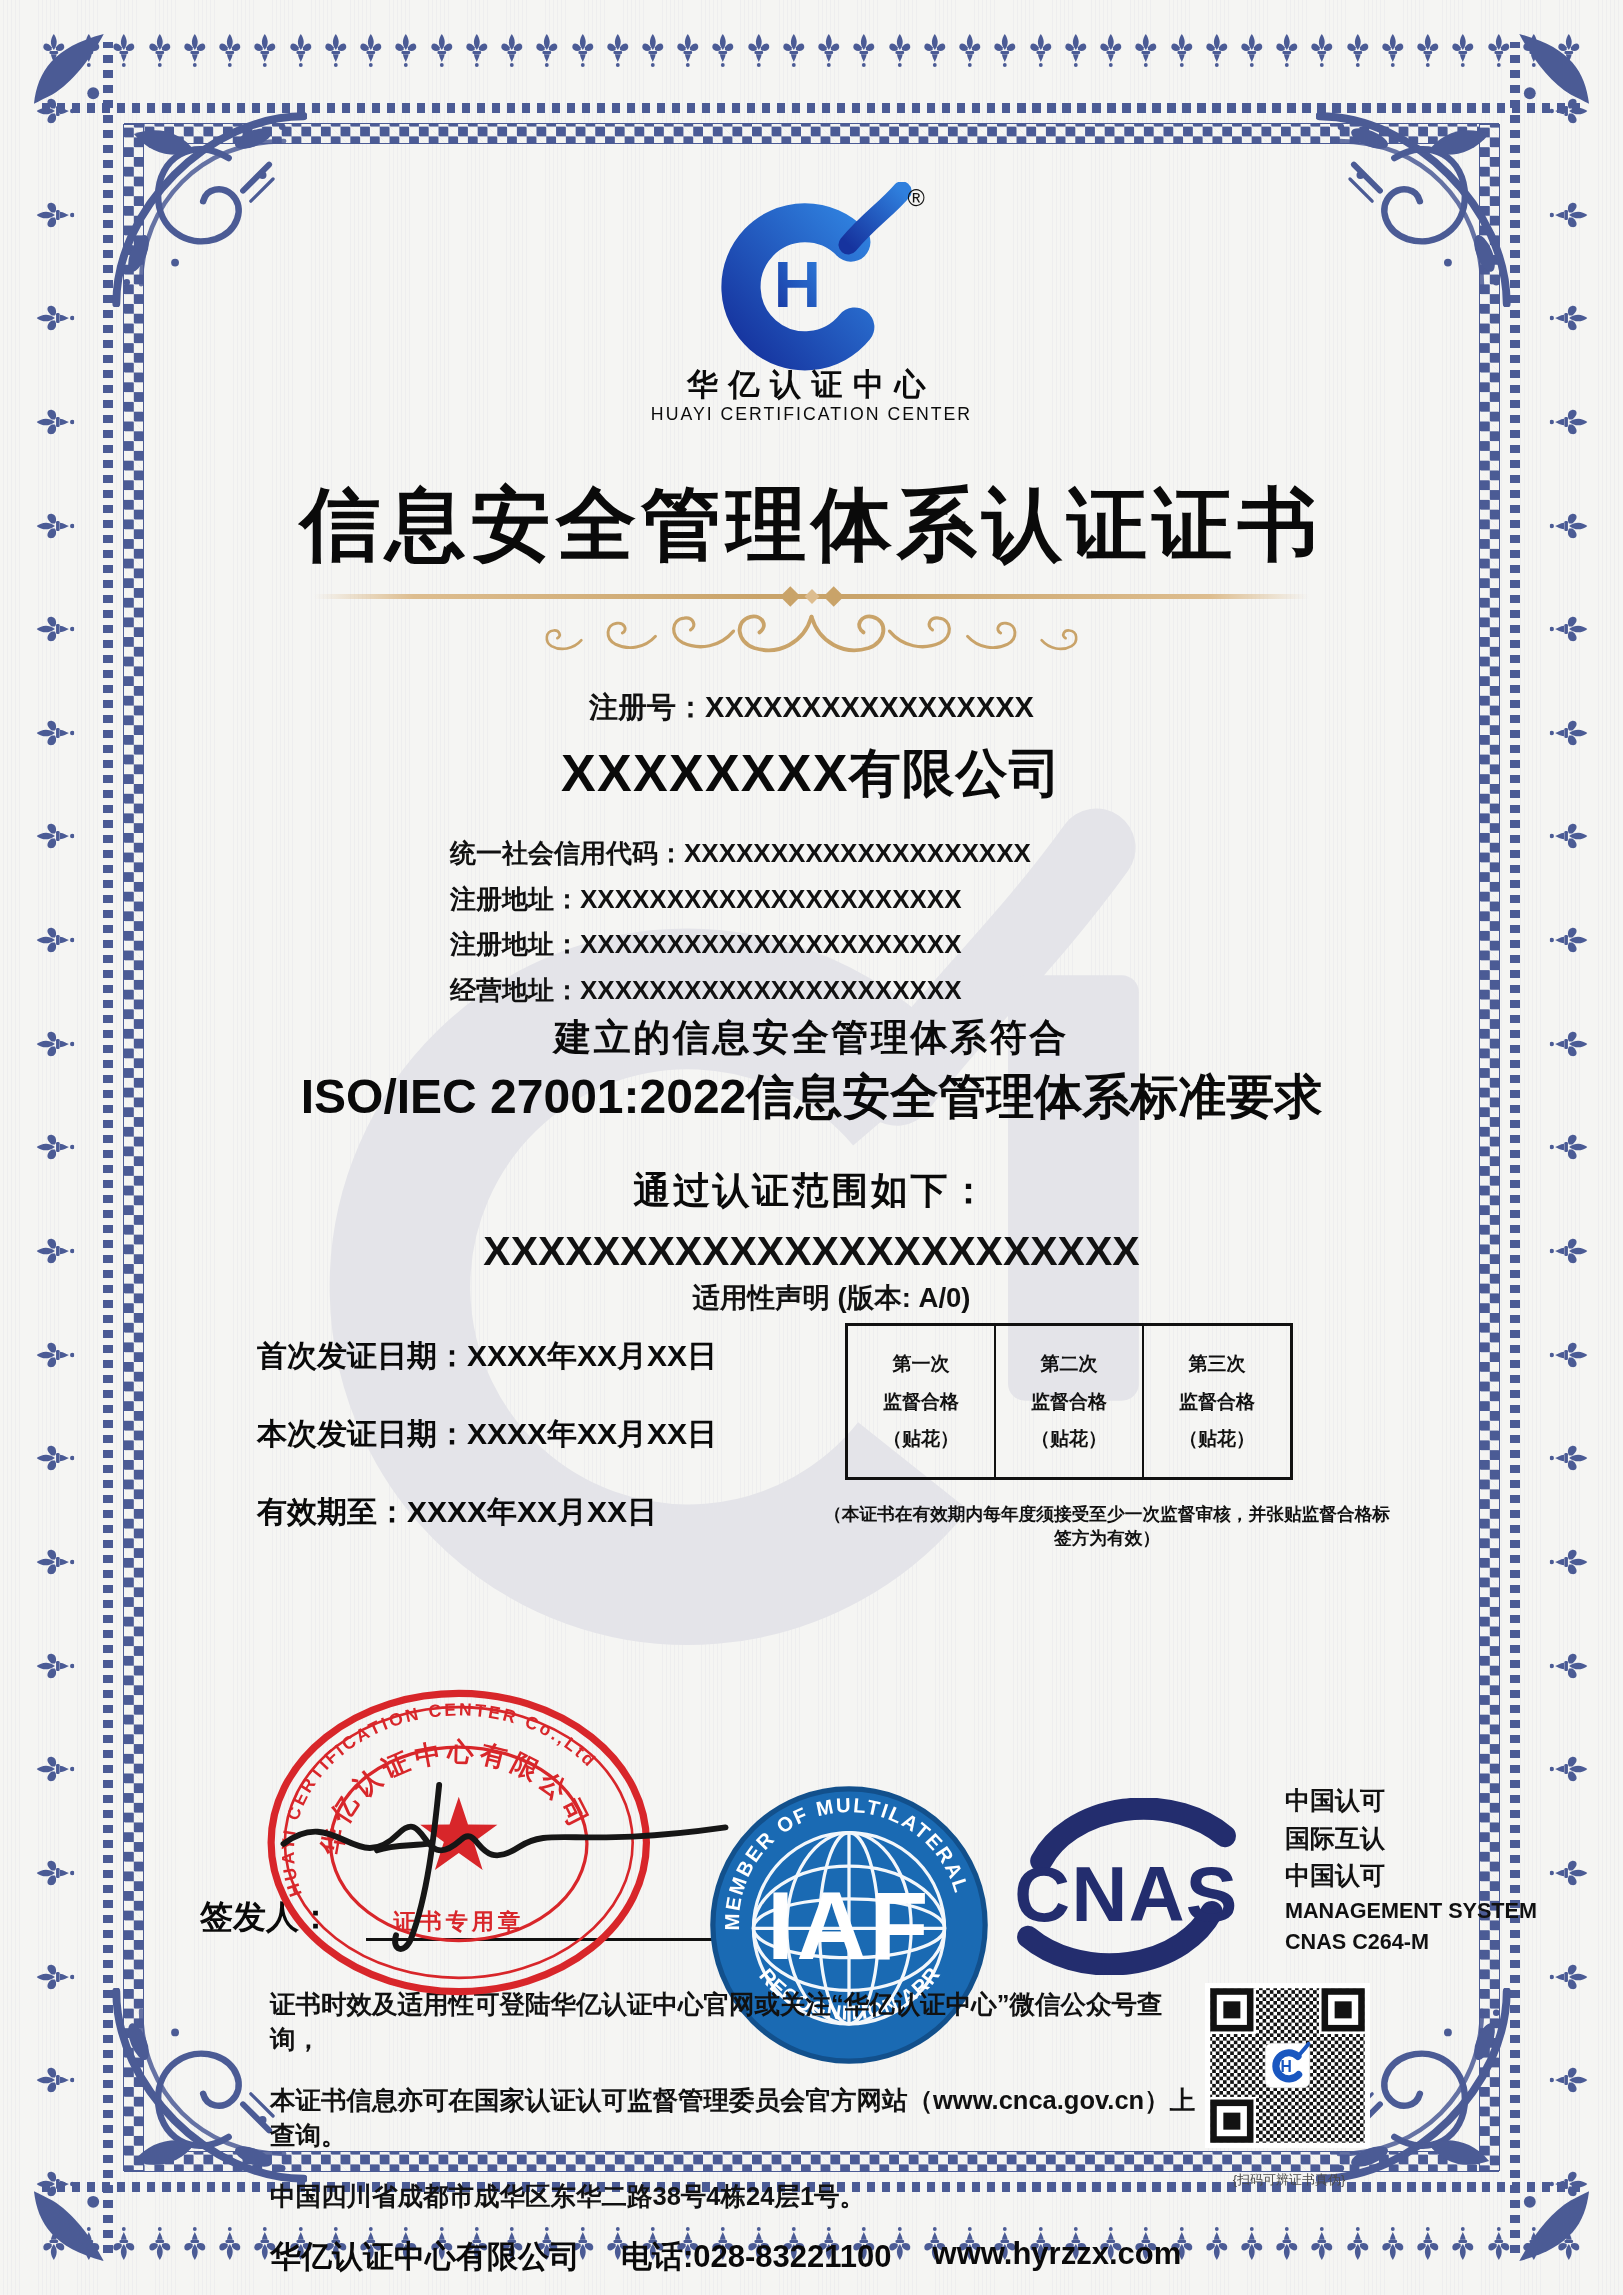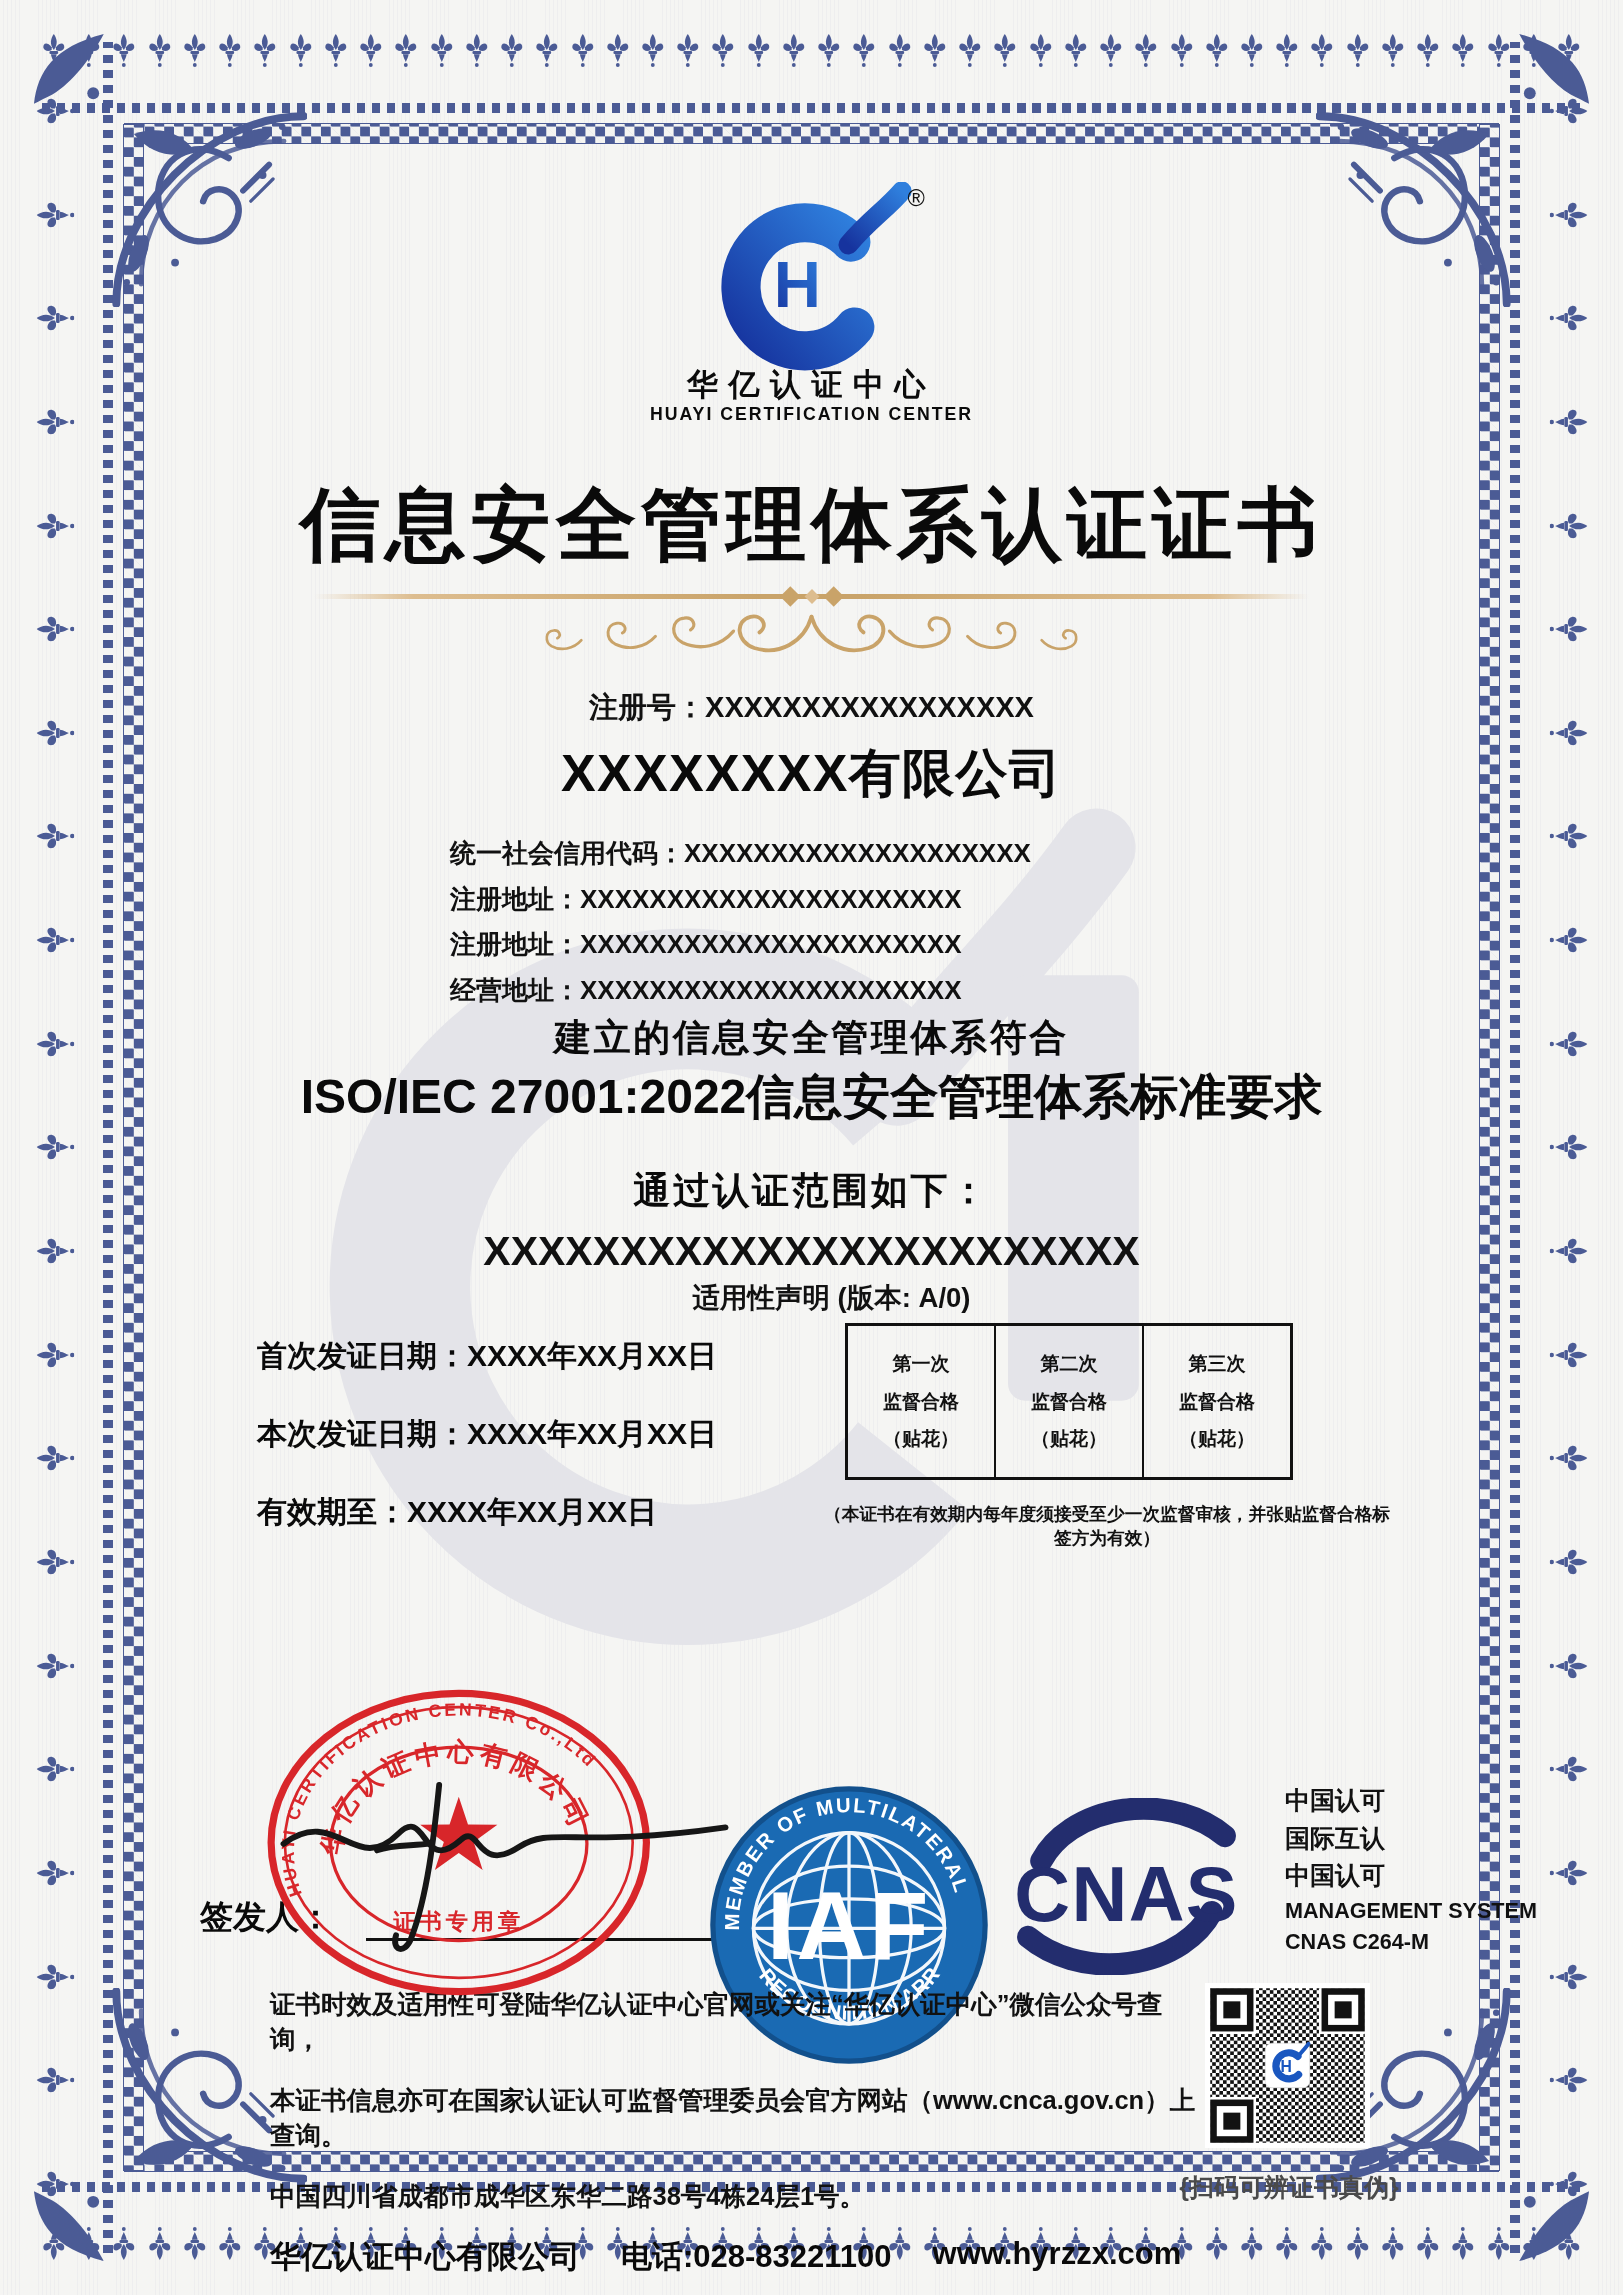--- a/index.html
+++ b/index.html
@@ -60,21 +60,21 @@
   
   .watermark { position:absolute; left:249px; top:694px; z-index:0; color:#e4e4e9; }
 
   
   .content { position:absolute; inset:0; z-index:3; }
   .abs { position:absolute; }
   .ctr { left:0; right:0; text-align:center; }
 
   .logo-svg { left:686px; top:182px; }
   .logo-cn { top:364px; font-size:31px; font-weight:700; letter-spacing:10.5px; color:#0b0b0b; }
-  .logo-en { top:404px; font-size:17.7px; font-weight:700; letter-spacing:2px; color:#0b0b0b; }
+  .logo-en { top:404px; font-size:17.7px; font-weight:400; letter-spacing:2px; color:#0b0b0b; }
 
   .cert-title { top:472px; font-size:80px; font-weight:800; letter-spacing:5.2px; color:#0a0a0a; }
 
   .gold-line { top:594px; left:314px; right:314px; height:5.2px;
     background:linear-gradient(90deg,transparent,#ddbd8f 10%,#c9a369 45%,#c9a369 55%,#ddbd8f 90%,transparent); }
   .gold-center { top:584px; left:766px; width:92px; height:25px; }
   .gold-flourish { top:609px; left:517px; width:589px; height:65px; }
 
   .reg-line { top:688px; font-size:29px; font-weight:700; color:#111; }
   .company-name { top:739px; font-size:52px; font-weight:800; color:#0a0a0a; letter-spacing:1.3px; }
@@ -113,22 +113,22 @@
   .acc-cn { font-size:25px; font-weight:700; color:#111; line-height:1.5; }
   .acc-en { font-size:21.6px; font-weight:700; color:#111; line-height:1.45; }
 
   .footer-block { left:270px; top:1987px; width:942px; }
   .footer-line { font-size:25.5px; font-weight:600; color:#111; margin-bottom:26px; }
   .footer-line.addr { margin-bottom:22px; }
   .footer-company-row { display:flex; gap:41px; margin-top:6.5px; }
   .footer-company-row span { font-size:31px; font-weight:800; color:#0a0a0a; white-space:nowrap; }
 
   .qr-box { left:1205px; top:1983px; }
-  .qr-caption { left:1171px; top:2171px; width:236px; text-align:center; font-size:25px;
-    font-weight:700; color:#4a4a4a; }
+  .qr-caption { left:1171px; top:2171px; width:236px; text-align:center; font-size:13px;
+    font-weight:400; color:#4a4a4a; }
 </style>
 </head>
 <body>
 
 <svg class="hidden-defs" aria-hidden="true">
   <defs>
     <symbol id="fleur" viewBox="0 0 24 34">
       <path fill="currentColor" d="M12,0 C15.5,5 16.5,10.5 12,16.5 C7.5,10.5 8.5,5 12,0 Z"></path>
       <path fill="currentColor" d="M9.8,13.5 C5,7.5 0.5,9.5 1.2,14 C1.8,17.5 6.5,18.5 9.8,16.5 Z"></path>
       <path fill="currentColor" d="M14.2,13.5 C19,7.5 23.5,9.5 22.8,14 C22.2,17.5 17.5,18.5 14.2,16.5 Z"></path>

